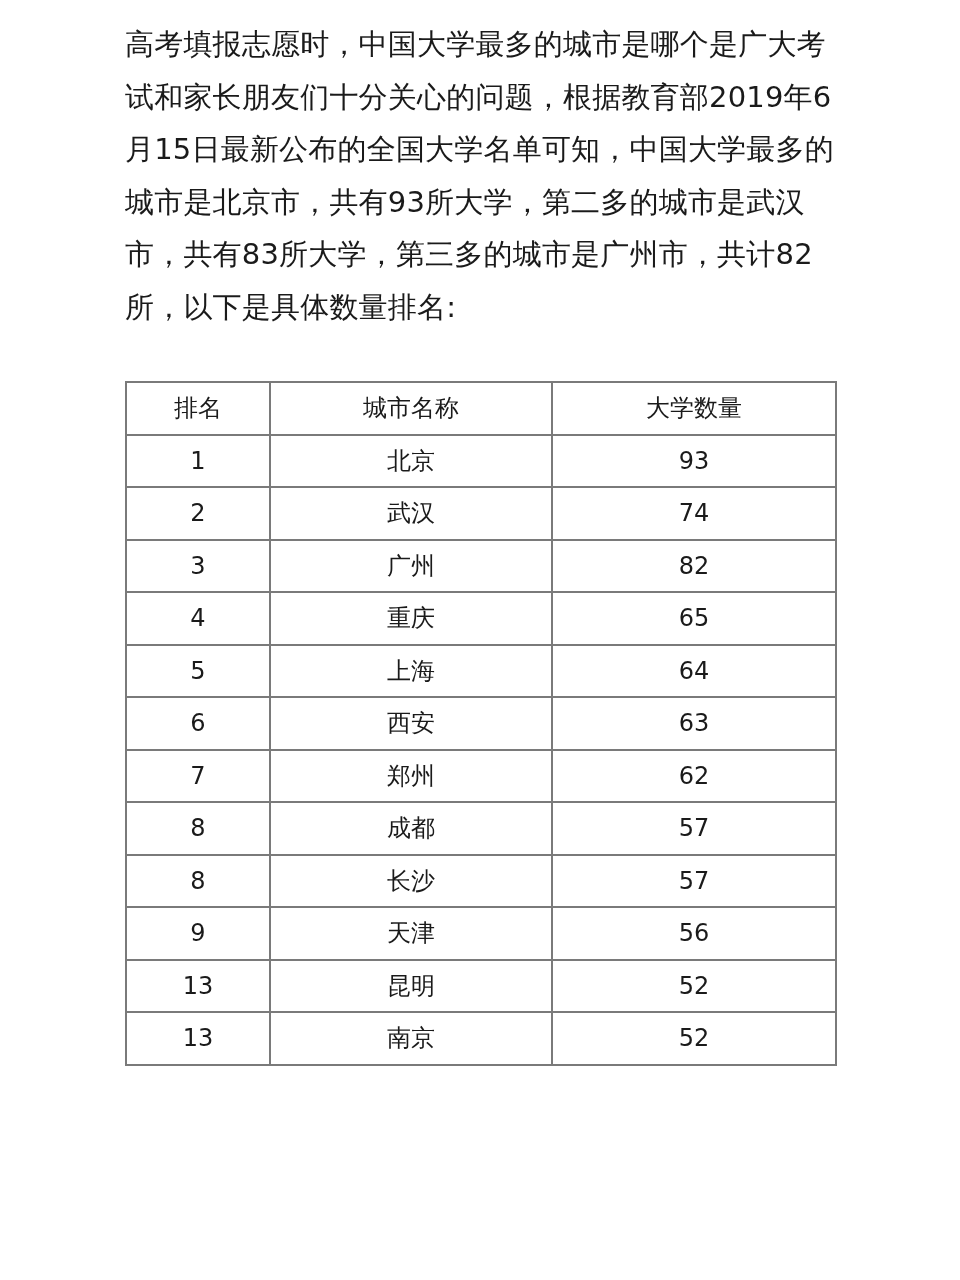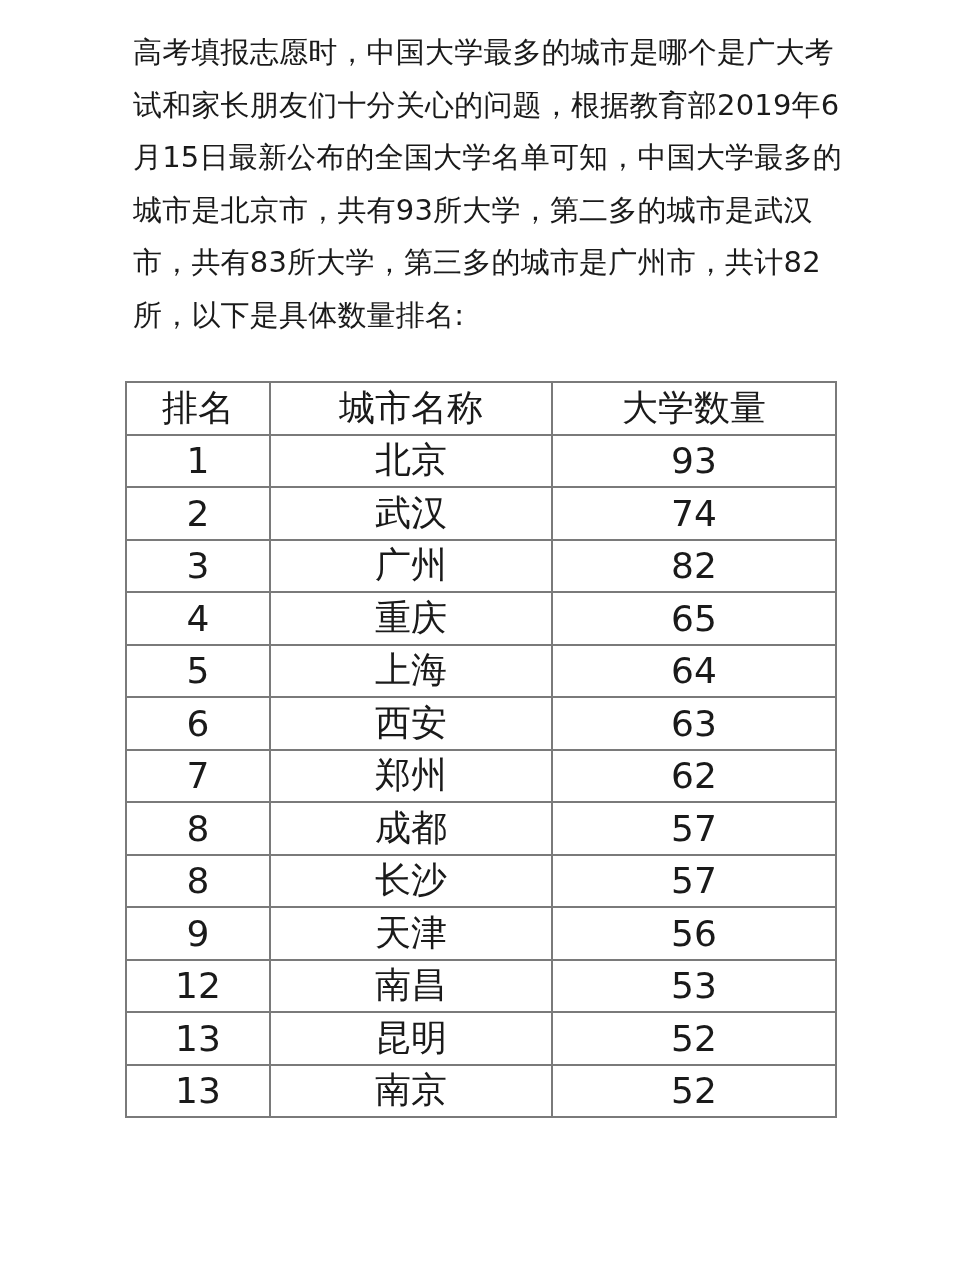--- a/index.html
+++ b/index.html
@@ -16,40 +16,40 @@
       color: #1a1a1a;
     }
     .intro {
       position: absolute;
       left: 125px;
       top: 18px;
       width: 712px;
       font-size: 29px;
       line-height: 52.5px;
       letter-spacing: 0.2px;
-      margin: 8px;
+      margin: 0;
     }
     .table-wrap {
       position: absolute;
       left: 125px;
       top: 381px;
       width: 710px;
     }
     table {
       border-collapse: collapse;
       width: 710px;
       table-layout: fixed;
     }
     th, td {
       border: 2px solid #7a7a7a;
       height: 50.5px;
       padding: 0;
       text-align: center;
       vertical-align: middle;
-      font-size: 36px;
+      font-size: 24px;
       font-weight: normal;
       color: #1a1a1a;
     }
     col.c-rank { width: 144px; }
     col.c-city { width: 282px; }
     col.c-count { width: 284px; }
   </style>
 </head>
 <body>
 
@@ -114,25 +114,20 @@
         <td>8</td>
         <td>长沙</td>
         <td>57</td>
       </tr>
       <tr>
         <td>9</td>
         <td>天津</td>
         <td>56</td>
       </tr>
       <tr>
-        <td>12</td>
-        <td>南昌</td>
-        <td>53</td>
-      </tr>
-      <tr>
         <td>13</td>
         <td>昆明</td>
         <td>52</td>
       </tr>
       <tr>
         <td>13</td>
         <td>南京</td>
         <td>52</td>
       </tr>
     </tbody>

